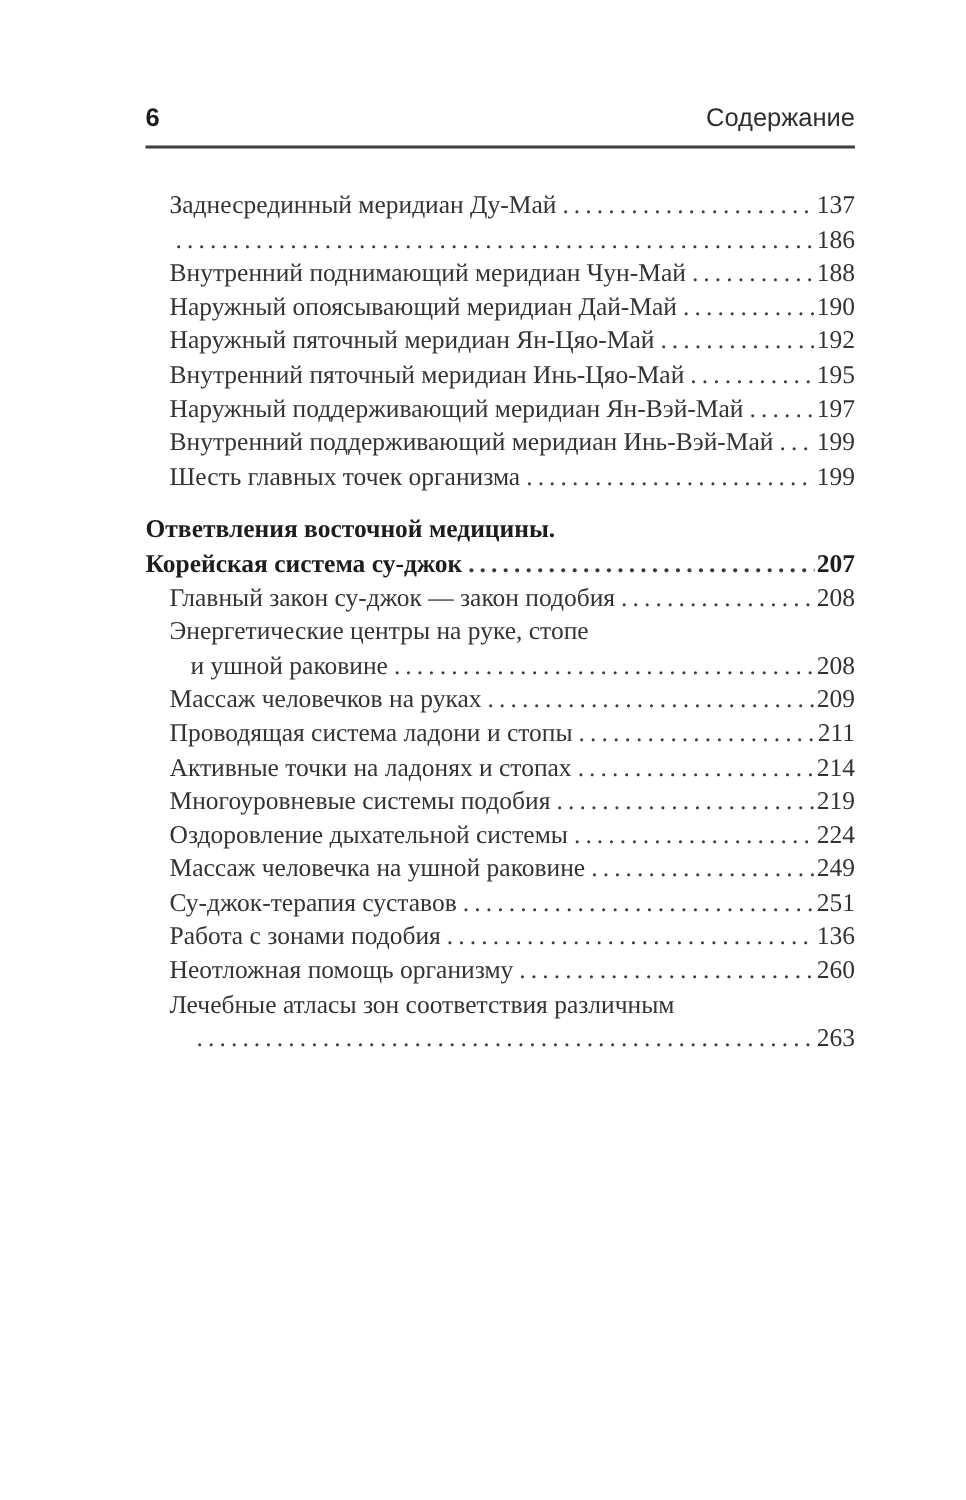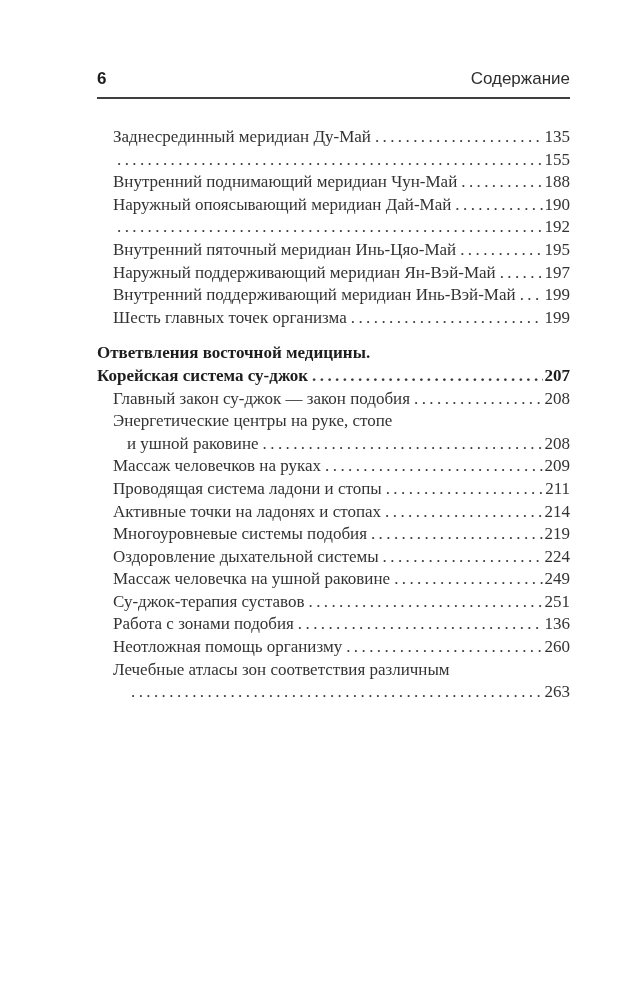--- a/index.html
+++ b/index.html
@@ -82,37 +82,38 @@
 
   <div class="page-header">
     <span class="page-num">6</span>
     <span class="header-title">Содержание</span>
   </div>
 
   <div class="toc">
       <div class="toc-row entry">
     <span class="toc-title">Заднесрединный меридиан Ду-Май</span>
     <span class="leader">........................................................................................................................</span>
-    <span class="toc-page">135</span>
-  </div>
-      <div class="toc-row entry">
-    <span class="leader">........................................................................................................................</span>
-    <span class="toc-page">155</span>
+    <span class="toc-page">137</span>
+  </div>
+      <div class="toc-row entry">
+    <span class="leader">........................................................................................................................</span>
+    <span class="toc-page">186</span>
   </div>
       <div class="toc-row entry">
     <span class="toc-title">Внутренний поднимающий меридиан Чун-Май</span>
     <span class="leader">........................................................................................................................</span>
     <span class="toc-page">188</span>
   </div>
       <div class="toc-row entry">
     <span class="toc-title">Наружный опоясывающий меридиан Дай-Май</span>
     <span class="leader">........................................................................................................................</span>
     <span class="toc-page">190</span>
   </div>
       <div class="toc-row entry">
+    <span class="toc-title">Наружный пяточный меридиан Ян-Цяо-Май</span>
     <span class="leader">........................................................................................................................</span>
     <span class="toc-page">192</span>
   </div>
       <div class="toc-row entry">
     <span class="toc-title">Внутренний пяточный меридиан Инь-Цяо-Май</span>
     <span class="leader">........................................................................................................................</span>
     <span class="toc-page">195</span>
   </div>
       <div class="toc-row entry">
     <span class="toc-title">Наружный поддерживающий меридиан Ян-Вэй-Май</span>

